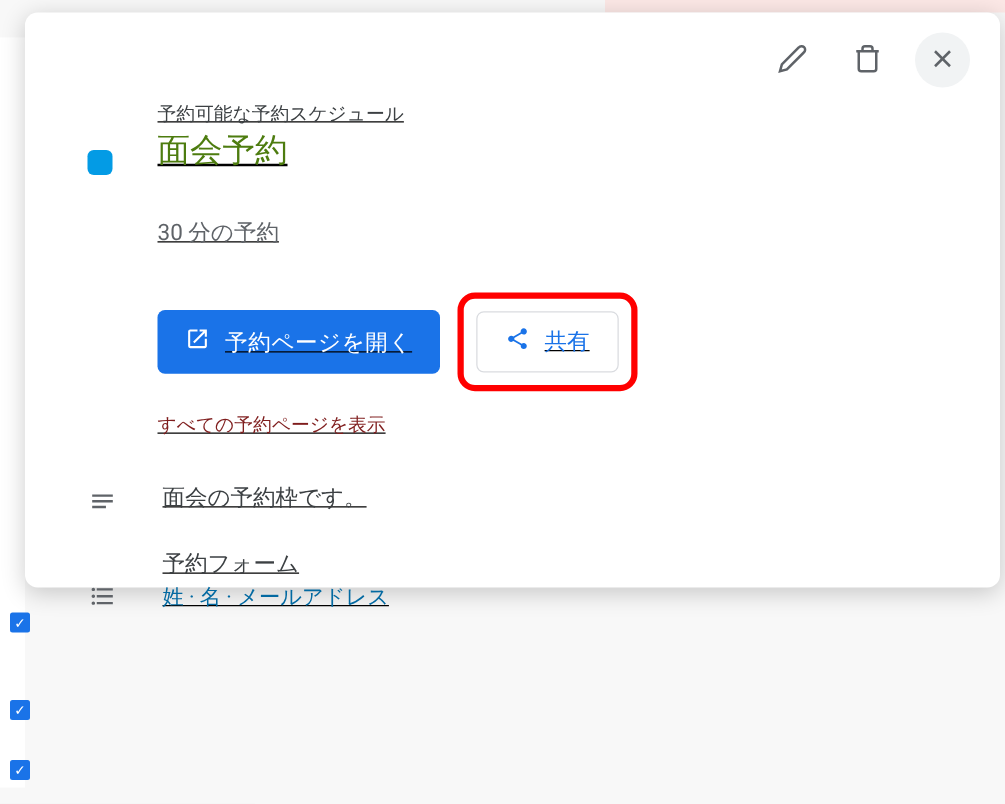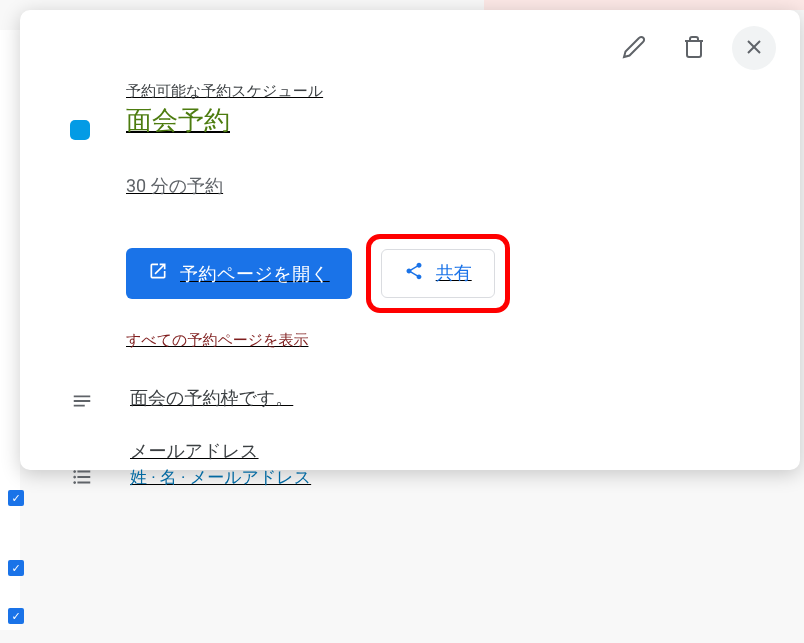--- a/index.html
+++ b/index.html
@@ -284,19 +284,19 @@
       </div>
     </div>
 
     <div class="detail-row">
       <span class="detail-icon">
         <svg width="22" height="22" viewBox="0 0 24 24" fill="currentColor">
           <path d="M4 10.5c-.83 0-1.5.67-1.5 1.5s.67 1.5 1.5 1.5 1.5-.67 1.5-1.5-.67-1.5-1.5-1.5zm0-6c-.83 0-1.5.67-1.5 1.5S3.17 7.5 4 7.5 5.5 6.83 5.5 6 4.83 4.5 4 4.5zm0 12c-.83 0-1.5.68-1.5 1.5s.68 1.5 1.5 1.5 1.5-.68 1.5-1.5-.67-1.5-1.5-1.5zM7 19h14v-2H7v2zm0-6h14v-2H7v2zm0-8v2h14V5H7z"></path>
         </svg>
       </span>
       <div class="detail-text">
-        <div class="detail-primary">メールアドレス</div>
+        <div class="detail-primary">予約フォーム</div>
         <div class="detail-secondary">姓 · 名 · メールアドレス</div>
       </div>
     </div>
 
   </div>
 </div>
 
 </body></html>

